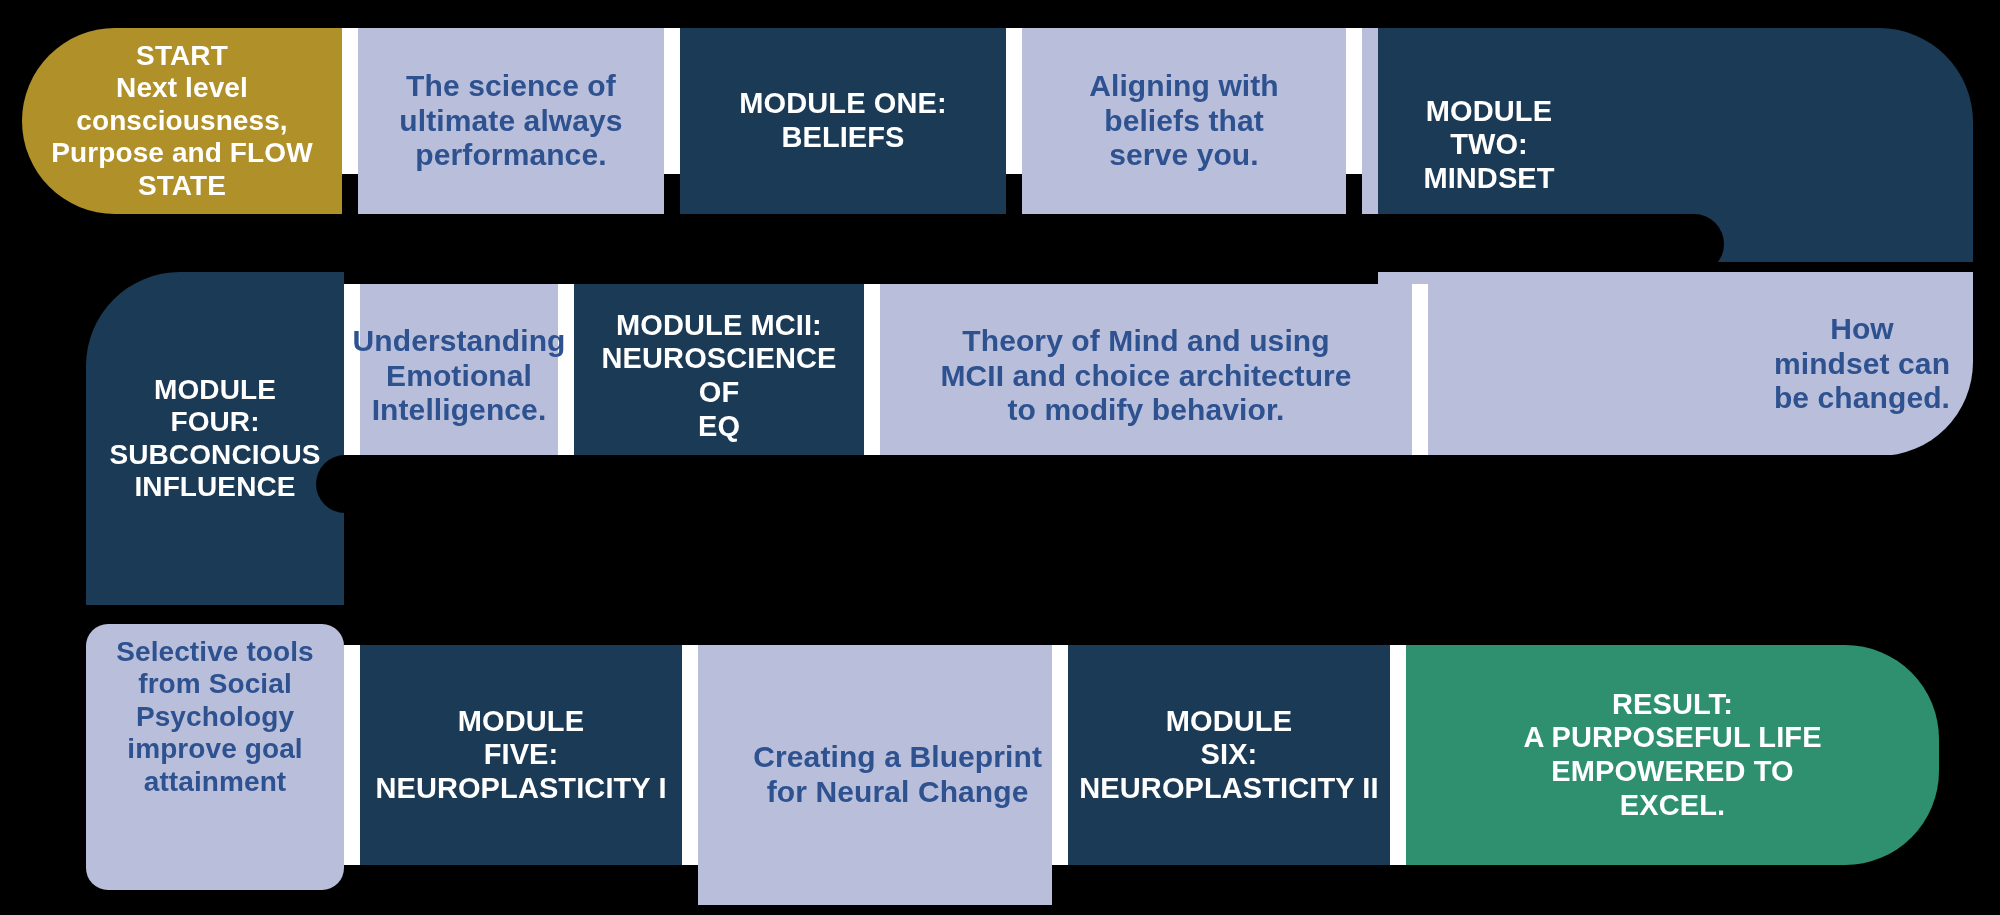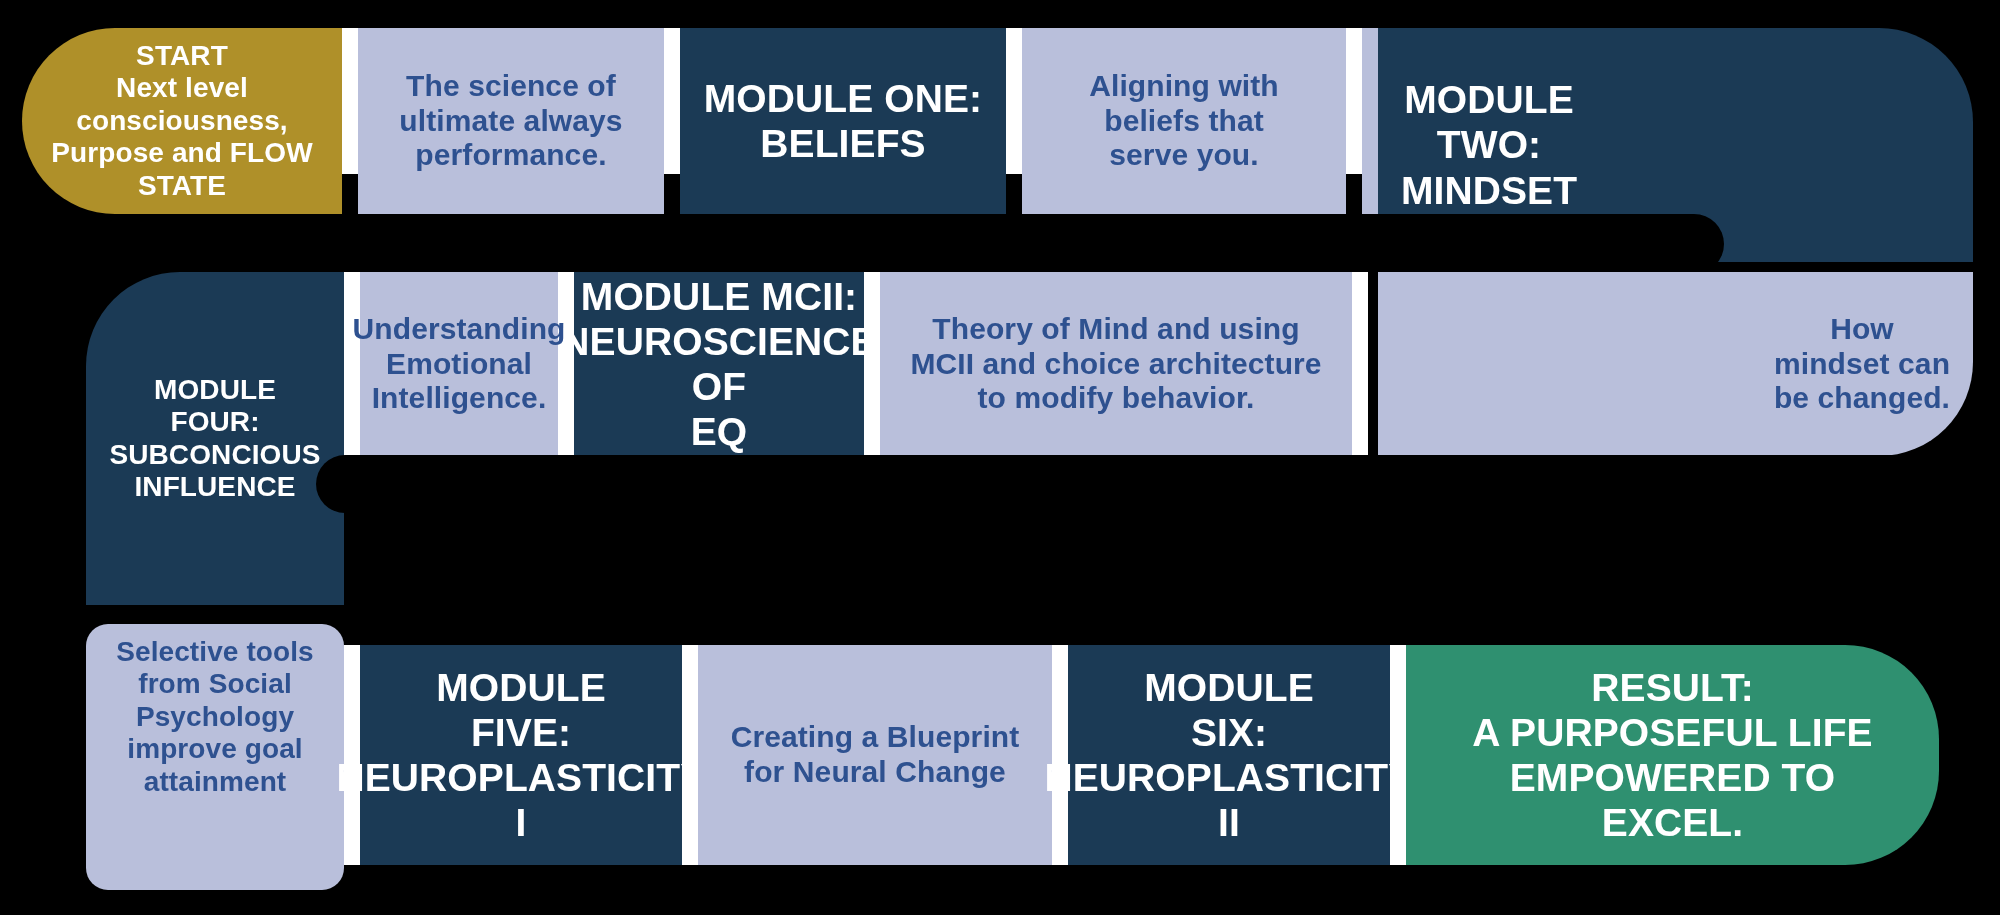--- a/index.html
+++ b/index.html
@@ -38,21 +38,21 @@
 
   
   .turn{position:absolute;box-sizing:border-box;}
 
   
   .notch{position:absolute;background:#000;}
 
   
   .fs28{font-size:28px;}
   .fs30{font-size:30px;}
-  .fs31{font-size:39px;text-align:center;}
+  .fs31{font-size:29px;text-align:center;}
 </style>
 </head>
 <body>
 
 <div id="stage">
 
   <div class="row" style="left:22px;top:28px;height:146px;">
 
     <div class="seg gold cap-left fs28" style="width:320px;height:186px;">
       <span class="txt">START
@@ -115,38 +115,38 @@
   <div class="turn navy cap-tl" style="left:86px;top:272px;width:258px;height:333px;
               display:flex;align-items:center;justify-content:center;">
     <div class="seg navy" style="width:258px;height:240px;background:transparent;font-size:28px;">
       <span class="txt">MODULE
 FOUR:
 SUBCONCIOUS
 INFLUENCE</span>
     </div>
   </div>
 
-  <div class="row" style="left:344px;top:272px;height:184px;">
+  <div class="row" style="left:344px;top:284px;height:184px;">
     <div class="gapw"></div>
 
     <div class="seg light fs30" style="width:198px;height:184px;">
       <span class="txt">Understanding
 Emotional
 Intelligence.</span>
     </div>
     <div class="gapw"></div>
 
     <div class="seg navy fs31" style="width:290px;height:184px;">
       <span class="txt">MODULE MCII:
 NEUROSCIENCE OF
 EQ</span>
     </div>
     <div class="gapw"></div>
 
-    <div class="seg light fs30" style="width:472px;height:184px;">
+    <div class="seg light fs30" style="width:532px;height:184px;">
       <span class="txt">Theory of Mind and using
 MCII and choice architecture
 to modify behavior.</span>
     </div>
     <div class="gapw"></div>
   </div>
 
   <div class="notch" style="left:316px;top:455px;width:1700px;height:58px;border-top-left-radius:30px;border-bottom-left-radius:30px;"></div>
 
   <div class="turn light cap-bl" style="left:86px;top:624px;width:258px;height:266px;
@@ -163,21 +163,21 @@
   <div class="row" style="left:344px;top:645px;height:220px;">
     <div class="gapw"></div>
 
     <div class="seg navy fs31" style="width:322px;height:220px;">
       <span class="txt">MODULE
 FIVE:
 NEUROPLASTICITY I</span>
     </div>
     <div class="gapw"></div>
 
-    <div class="seg light fs30" style="width:354px;height:220px;">
+    <div class="seg light fs30" style="width:354px;height:260px;justify-content:flex-end;">
       <span class="txt">Creating a Blueprint
 for Neural Change</span>
     </div>
     <div class="gapw"></div>
 
     <div class="seg navy fs31" style="width:322px;height:220px;">
       <span class="txt">MODULE
 SIX:
 NEUROPLASTICITY II</span>
     </div>

